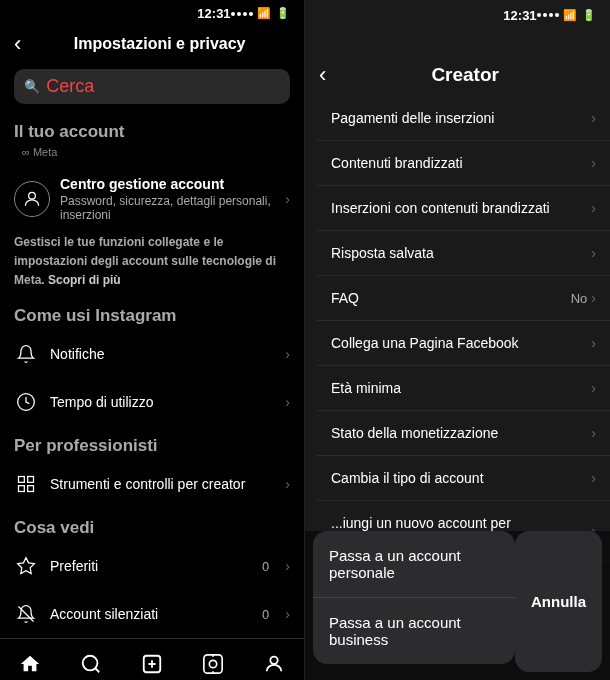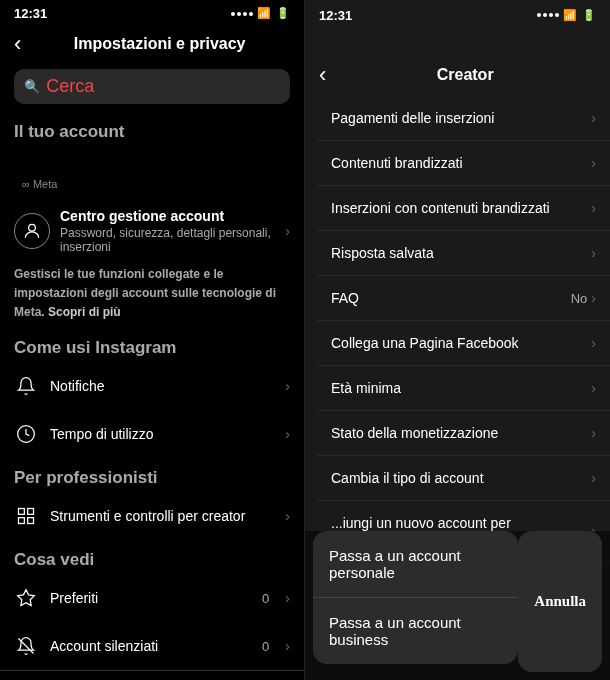--- a/index.html
+++ b/index.html
@@ -18,21 +18,21 @@
       height: 680px;
       background: #000;
       display: flex;
       flex-direction: column;
       border-right: 1px solid #222;
       position: relative;
     }
 
     .status-bar {
       display: flex;
-      justify-content: space-between;
+      justify-content: flex-end;
       align-items: center;
       padding: 6px 14px 4px;
       height: 28px;
     }
     .status-time {
       font-size: 13px;
       font-weight: 600;
       color: #fff;
     }
     .status-icons {
@@ -119,21 +119,20 @@
       color: #aaa;
       margin-top: 2px;
     }
     .chevron { color: #666; font-size: 14px; }
 
     .meta-row {
       display: flex;
       justify-content: space-between;
       align-items: center;
       padding: 0 14px 8px;
-      margin-top: 32px;
     }
     .meta-text {
       font-size: 12px;
       color: #aaa;
       line-height: 1.4;
       flex: 1;
     }
     .meta-text span {
       font-weight: 700;
       color: #aaa;
@@ -187,21 +186,21 @@
 
     .right-header-nav {
       display: flex;
       align-items: center;
       padding: 34px 14px 8px;
       background: #1a1a1a;
     }
     .right-header-title {
       flex: 1;
       text-align: center;
-      font-size: 16px;
+      font-size: 19px;
       font-weight: 700;
       color: #fff;
     }
 
     .right-list {
       flex: 1;
       overflow: hidden;
       margin-left: 12px;
     }
     .right-list-item {
@@ -265,21 +264,20 @@
       background: #2c2c2e;
       border-radius: 14px;
       display: flex;
       align-items: center;
       justify-content: center;
       padding: 16px;
       font-size: 15px;
       font-weight: 600;
       color: #fff;
       cursor: pointer;
-      font-family: Liberation Serif, serif;
     }
 
     
     .bottom-nav {
       display: flex;
       justify-content: space-around;
       align-items: center;
       padding: 10px 0 14px;
       background: #000;
       border-top: 0.5px solid #333;

